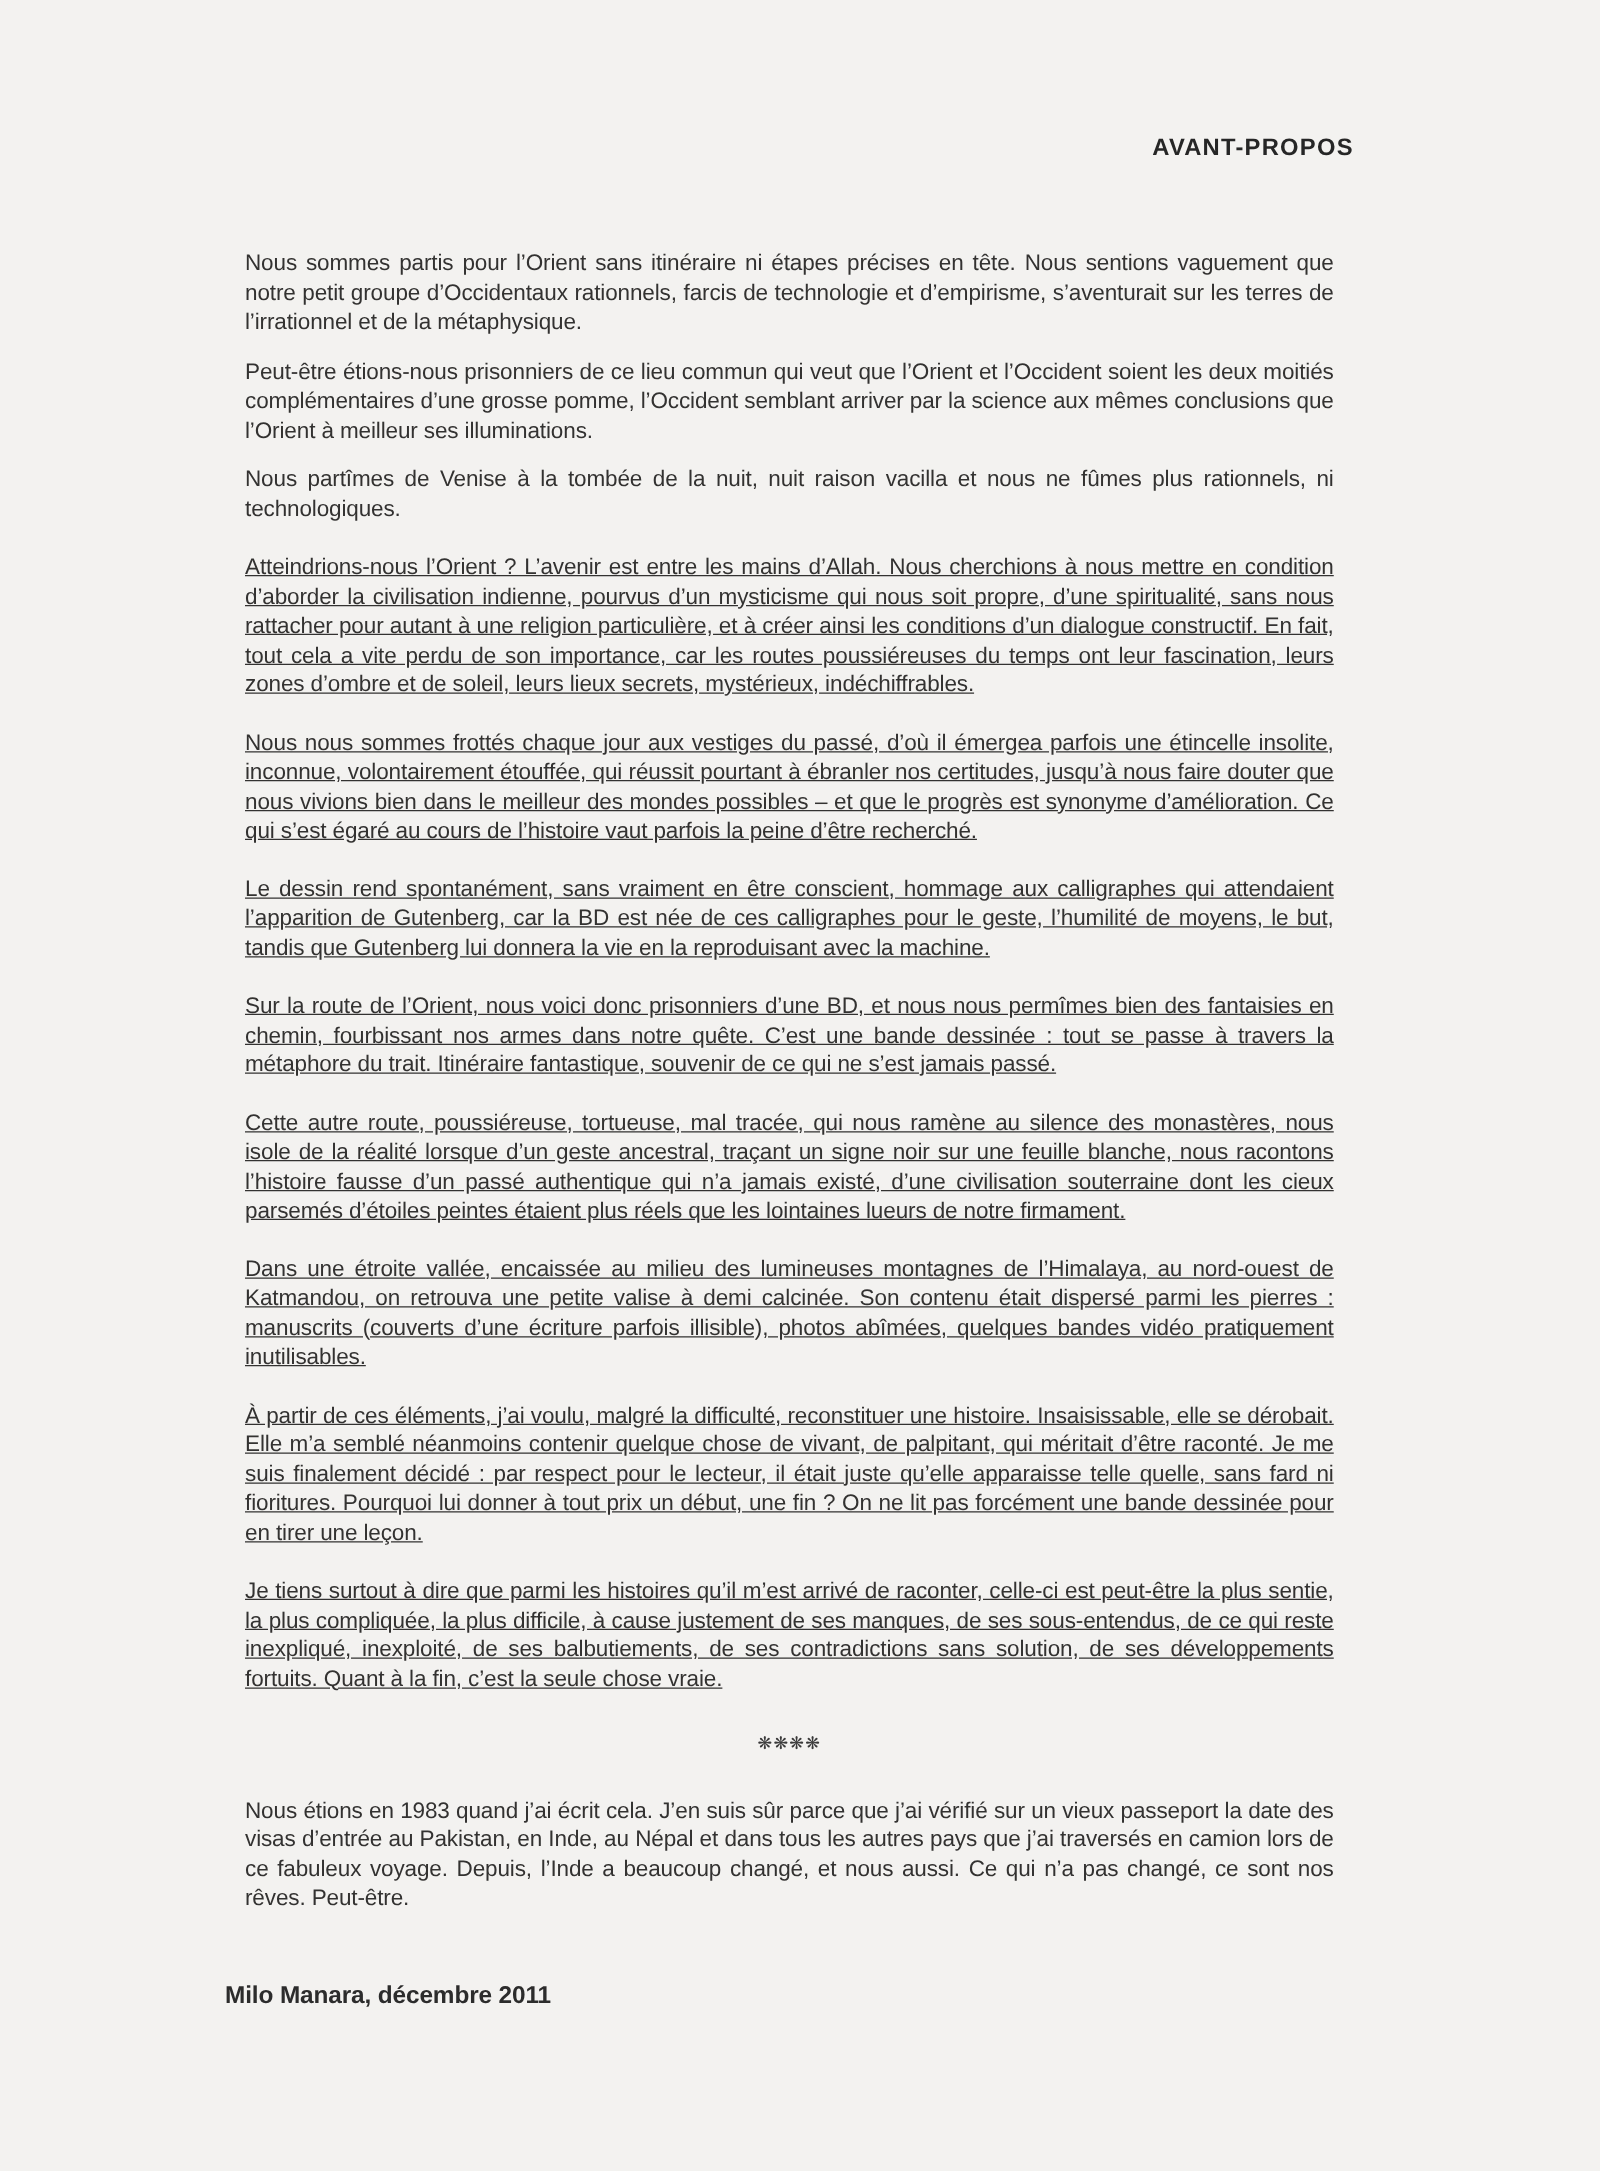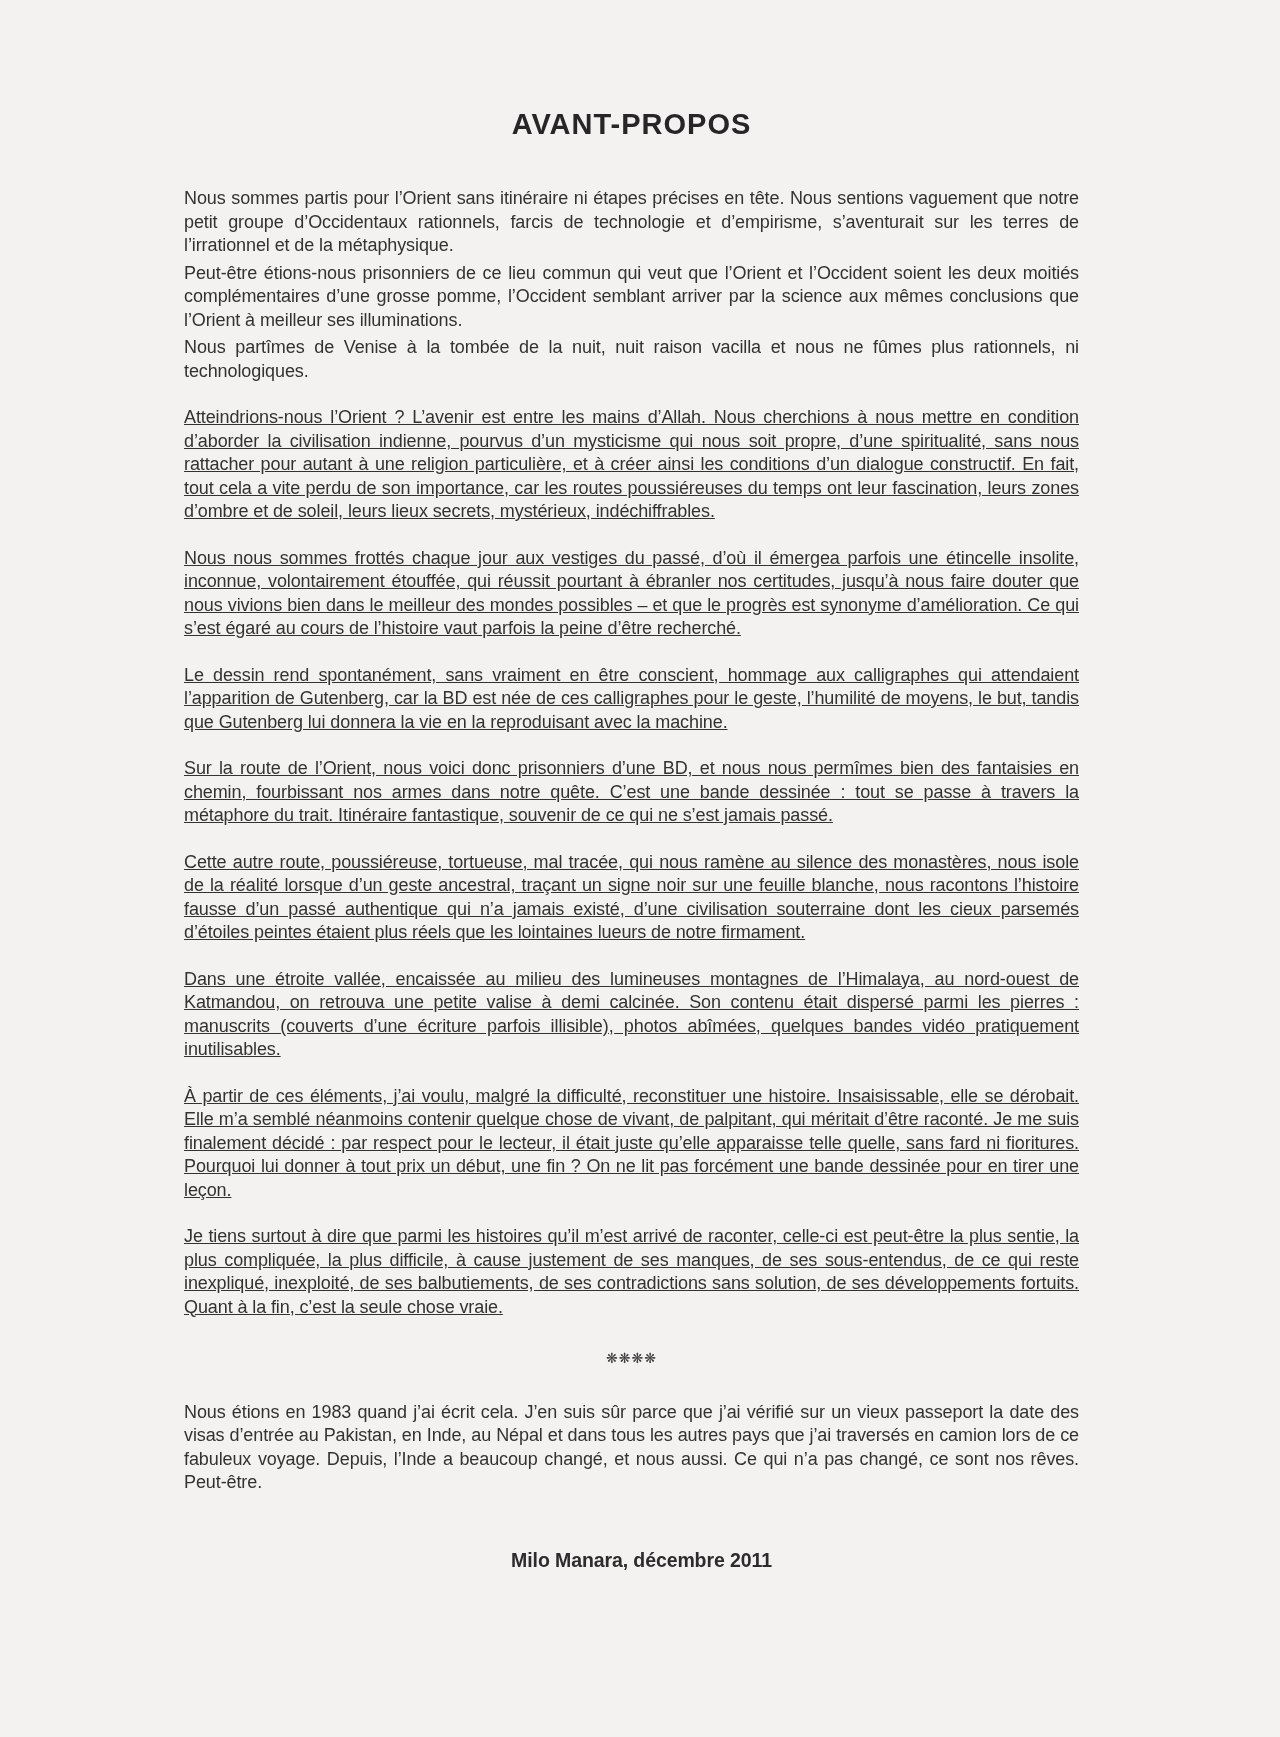--- a/index.html
+++ b/index.html
@@ -15,54 +15,54 @@
     overflow: hidden;
     font-family: "Liberation Sans", sans-serif;
     color: #333231;
   }
   .title {
     position: absolute;
     top: 108px;
     left: 180px;
     width: 903px;
     margin: 0;
-    text-align: center;
-    font-size: 29px;
+    text-align: right;
+    font-size: 19px;
     font-weight: bold;
     letter-spacing: 1px;
     color: #262626;
   }
   .body-text {
     position: absolute;
     top: 183px;
     left: 180px;
     width: 903px;
     font-size: 18px;
     line-height: 23.5px;
     letter-spacing: -0.1px;
   }
   .section p {
-    margin: 4px;
+    margin: 16px;
     text-align: justify;
   }
   .section + .section {
     margin-top: 23px;
     text-decoration: underline;
   }
   .ornament {
     margin: 28px 0 30px 0;
     text-align: center;
     font-size: 14px;
     letter-spacing: 1px;
     color: #3a3a3a;
   }
   .signature {
     margin-top: 54px;
     margin-right: -20px;
-    text-align: center;
+    text-align: left;
     font-size: 19.5px;
     font-weight: 600;
     color: #2c2c2c;
   }
 </style>
 </head>
 <body>
 
 <div class="page">
   <h1 class="title">AVANT-PROPOS</h1>

